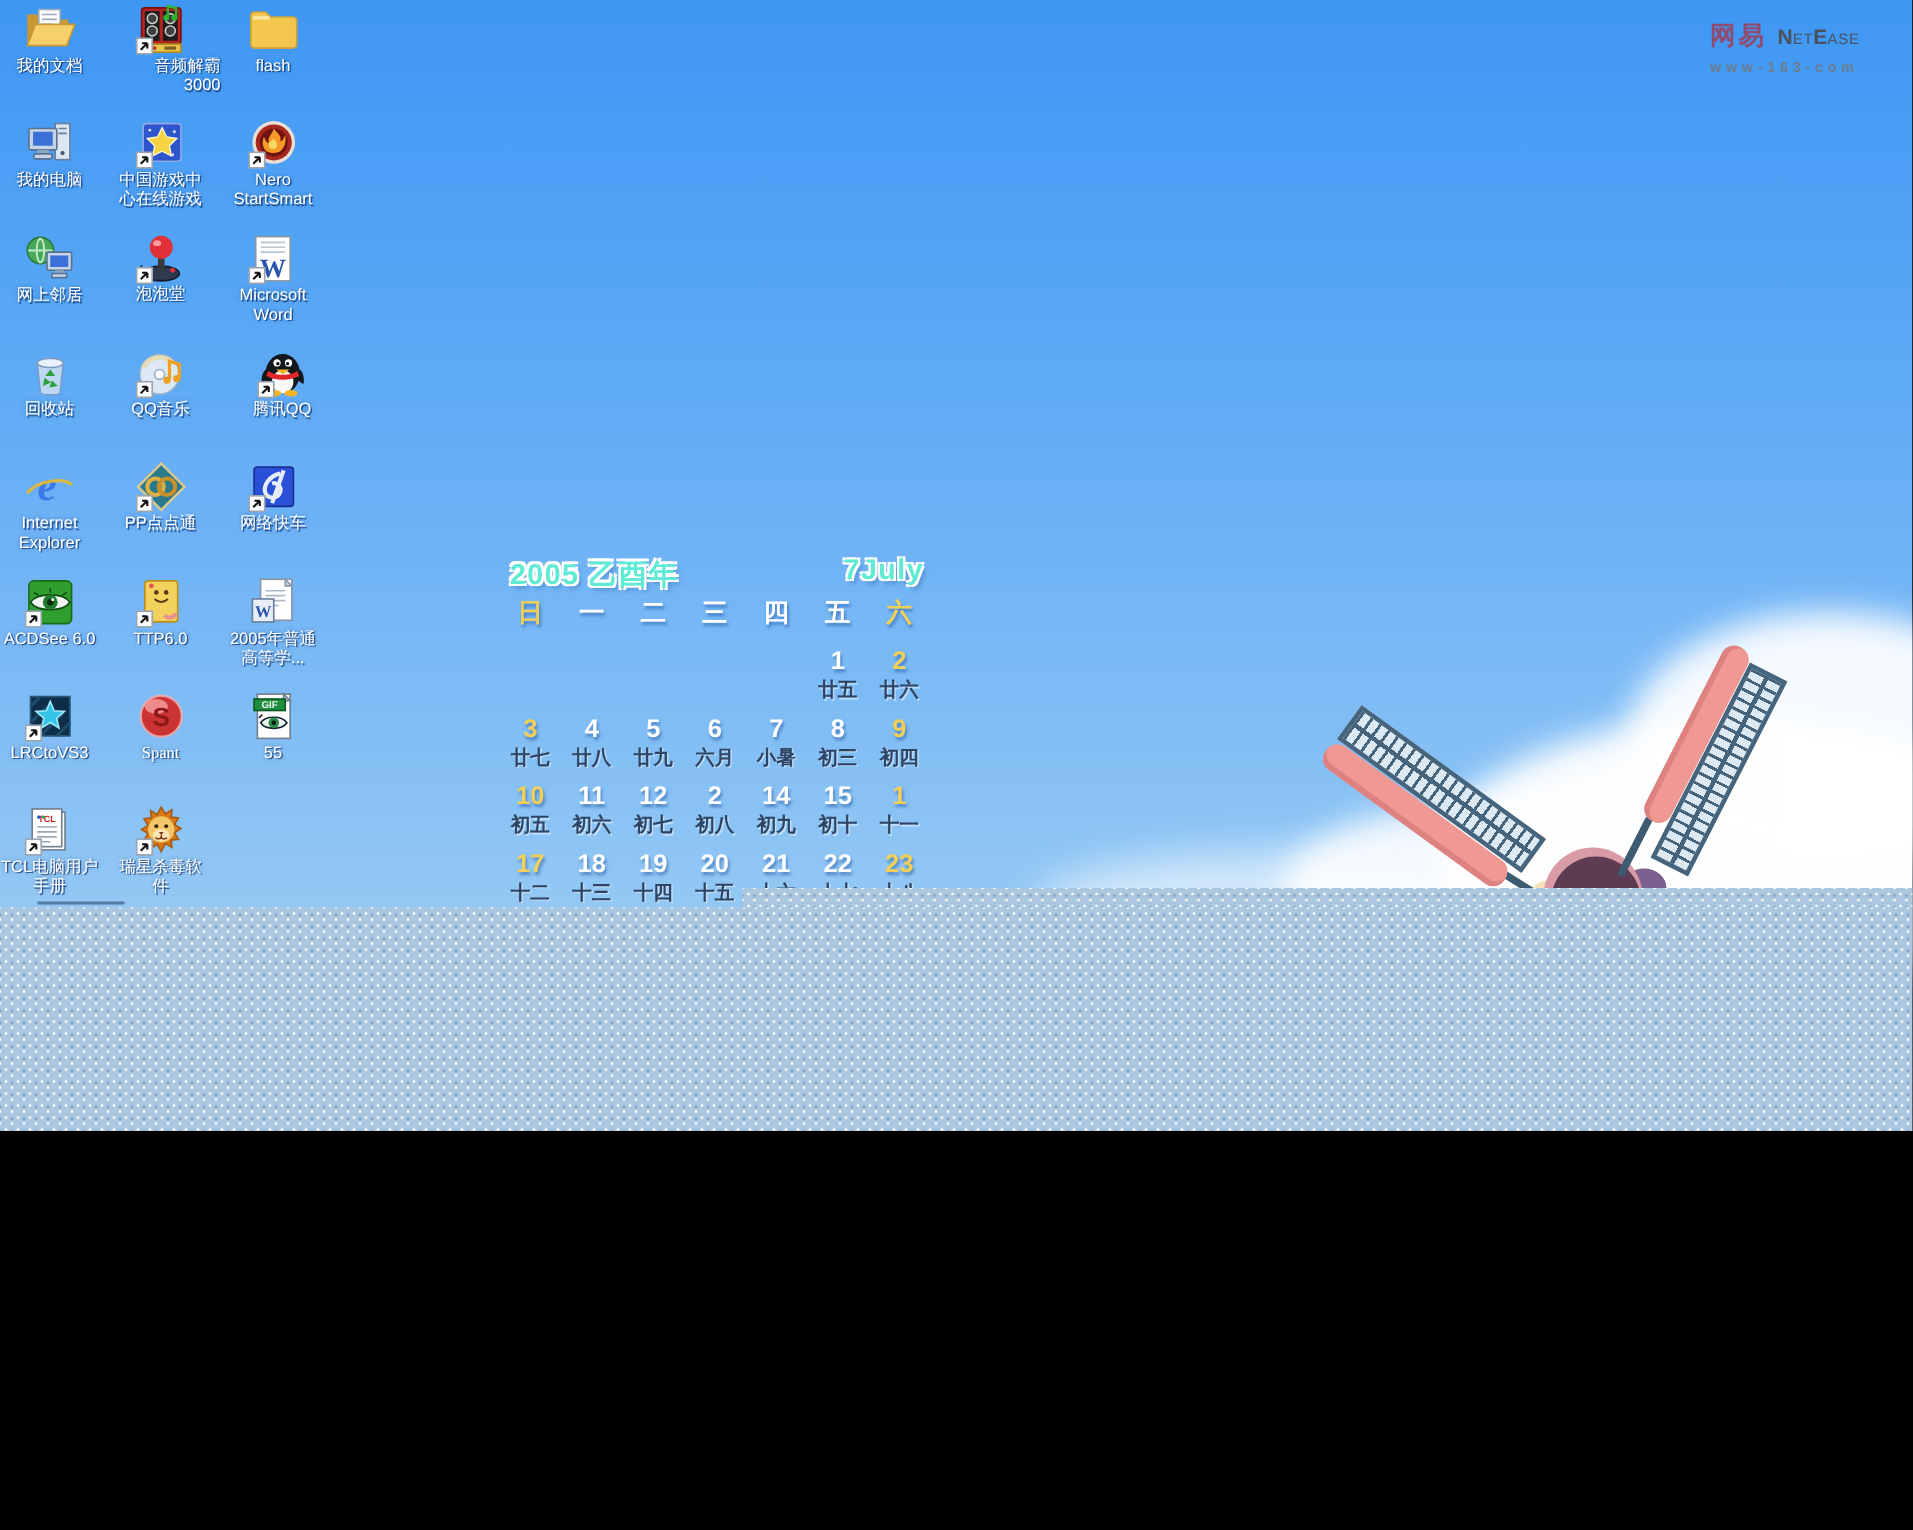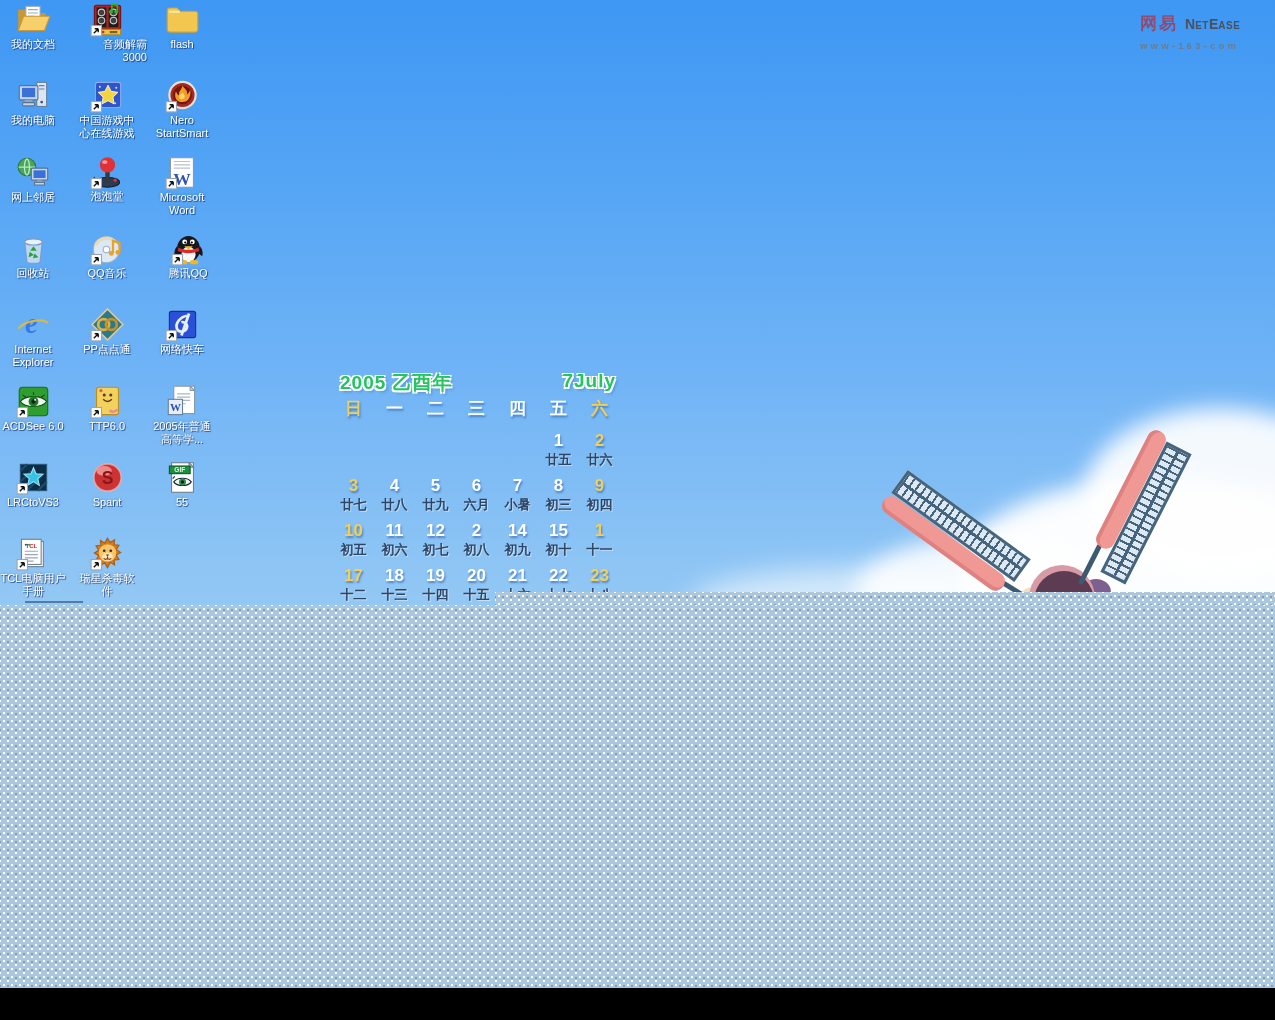--- a/index.html
+++ b/index.html
@@ -1,16 +1,16 @@
 <!DOCTYPE html>
 <html><head>
 <meta charset="utf-8">
 <style>
   html,body{margin:0;padding:0;overflow:hidden;background:#000;}
-  #stage{position:relative;width:1275px;height:988px;overflow:hidden;
+  #stage{position:relative;width:1275px;height:754px;overflow:hidden;
          font-family:"Liberation Sans","DejaVu Sans",sans-serif;}
   
   .sky{position:absolute;left:0;top:0;width:1275px;height:1020px;z-index:0;
     background:linear-gradient(180deg,#3e97f3 0%,#55a5f5 18%,#6fb3f6 36%,
                #8ec5f4 56%,#afd7f3 75%,#cfe7f6 90%,#e6f2fa 100%);}
   .cloud{position:absolute;background:#fff;border-radius:50%;filter:blur(11px);z-index:1;}
   .c1{left:960px;top:478px;width:400px;height:185px;opacity:.97;}
   .c2{left:1085px;top:408px;width:270px;height:170px;opacity:.92;}
   .c3{left:855px;top:535px;width:270px;height:115px;opacity:.88;}
   .c4{left:690px;top:568px;width:320px;height:75px;opacity:.6;filter:blur(14px);}
@@ -47,32 +47,32 @@
     background-position:0 0,4px 4px,4px 1px;}
   .cut-a{left:0;top:605px;width:1275px;height:415px;}
   .cut-b{left:495px;top:592px;width:780px;height:14px;}
   .fragment{position:absolute;left:25px;top:601px;width:58px;height:2px;
     background:#3a5a80;opacity:.7;z-index:5;}
   
   .logo{position:absolute;left:1140px;top:12px;width:130px;z-index:9;}
   .logo-row{display:flex;align-items:baseline;gap:7px;}
   .logo-cn{font-size:17px;font-weight:bold;letter-spacing:2px;color:rgba(158,62,88,.85);}
   .logo-en .cap{font-size:14px;font-weight:bold;color:#49525e;}
-  .logo-en .sm{font-size:10px;font-weight:bold;color:#49525e;letter-spacing:.5px;}
+  .logo-en .sm{font-size:10px;font-weight:normal;color:#49525e;letter-spacing:.5px;}
   .logo-url{margin-top:5px;font-size:9.5px;font-weight:bold;color:#6d7c8d;
     letter-spacing:3.2px;white-space:nowrap;}
   
   .dicon{position:absolute;width:80px;text-align:center;z-index:10;cursor:default;}
   .dicon svg{display:block;margin:0 auto;width:35px;height:35px;}
   .dlabel{margin-top:1px;font-size:11px;line-height:13px;color:#fff;
     text-shadow:1px 1px 0 rgba(10,40,100,.65),0 0 3px rgba(10,40,100,.4);}
   
   .calendar{position:absolute;left:333px;top:370px;width:287px;z-index:8;}
   .cal-title{position:absolute;top:0;left:0;width:100%;height:24px;
-    font-size:19px;font-weight:bold;letter-spacing:1px;color:#22c55e;
+    font-size:19px;font-weight:bold;letter-spacing:1px;color:#5eead4;
     text-shadow:-1.5px -1.5px 0 #fff,1.5px -1.5px 0 #fff,-1.5px 1.5px 0 #fff,
                 1.5px 1.5px 0 #fff,2.5px 3px 3px rgba(30,80,150,.4);}
   .cal-title .yr{position:absolute;left:7px;}
   .cal-title .mo{position:absolute;right:4px;}
   .cal-grid-row{position:absolute;left:0;width:100%;display:flex;}
   .cal-wd-row{top:27px;}
   .cal-cell{width:41px;text-align:center;}
   .wd{font-size:17px;font-weight:bold;color:#fff;
       text-shadow:1px 2px 2px rgba(20,70,150,.5);}
   .wkend{color:#f2cf55 !important;}
@@ -399,21 +399,21 @@
       </div>
       <div class="dicon" style="left: -7px; top: 460px;">
         <svg viewBox="0 0 32 32">
           <use href="#sym-lrc" xlink:href="#sym-lrc"></use>
           <use href="#sym-shortcut" xlink:href="#sym-shortcut"></use>
         </svg>
         <div class="dlabel">
           <div>LRCtoVS3</div>
         </div>
       </div>
-      <div class="dicon" style="left: 67px; top: 460px;">
+      <div class="dicon" style="left: 67px; top: 460px; font-family: Liberation Serif, serif;">
         <svg viewBox="0 0 32 32">
           <use href="#sym-spant" xlink:href="#sym-spant"></use>
         </svg>
         <div class="dlabel">
           <div>Spant</div>
         </div>
       </div>
       <div class="dicon" style="left: 142px; top: 460px;">
         <svg viewBox="0 0 32 32">
           <use href="#sym-gif55" xlink:href="#sym-gif55"></use>

